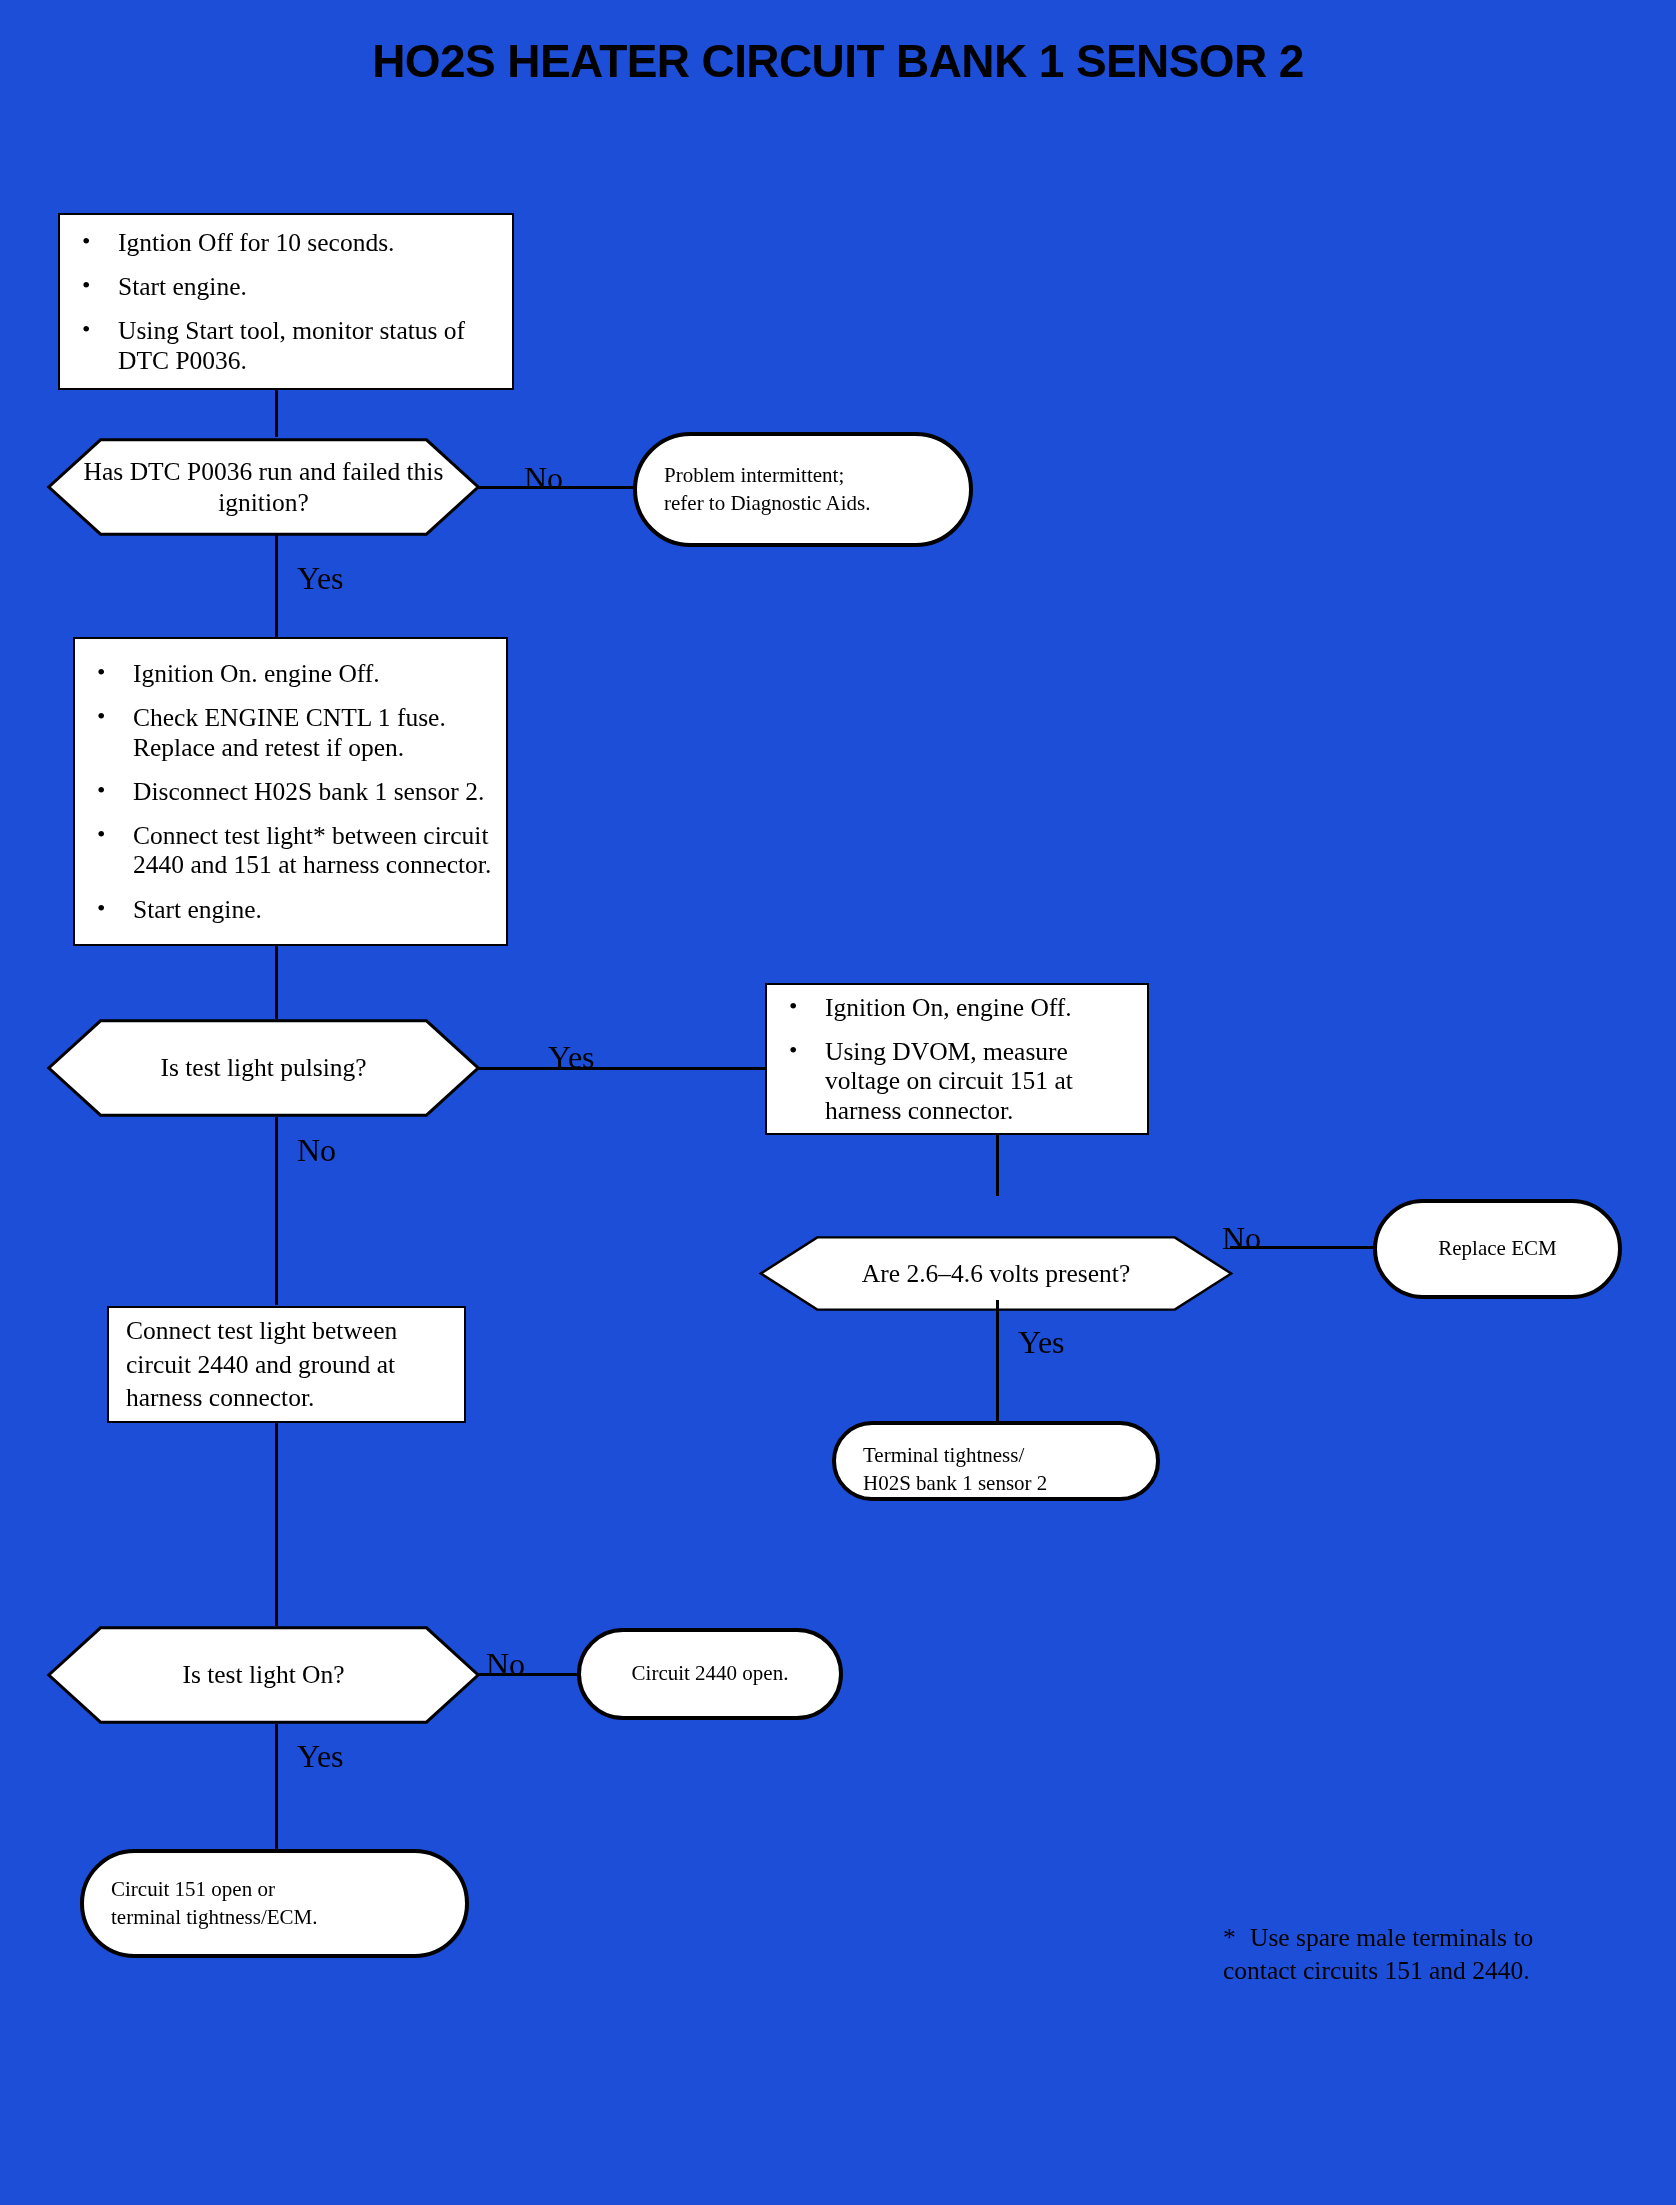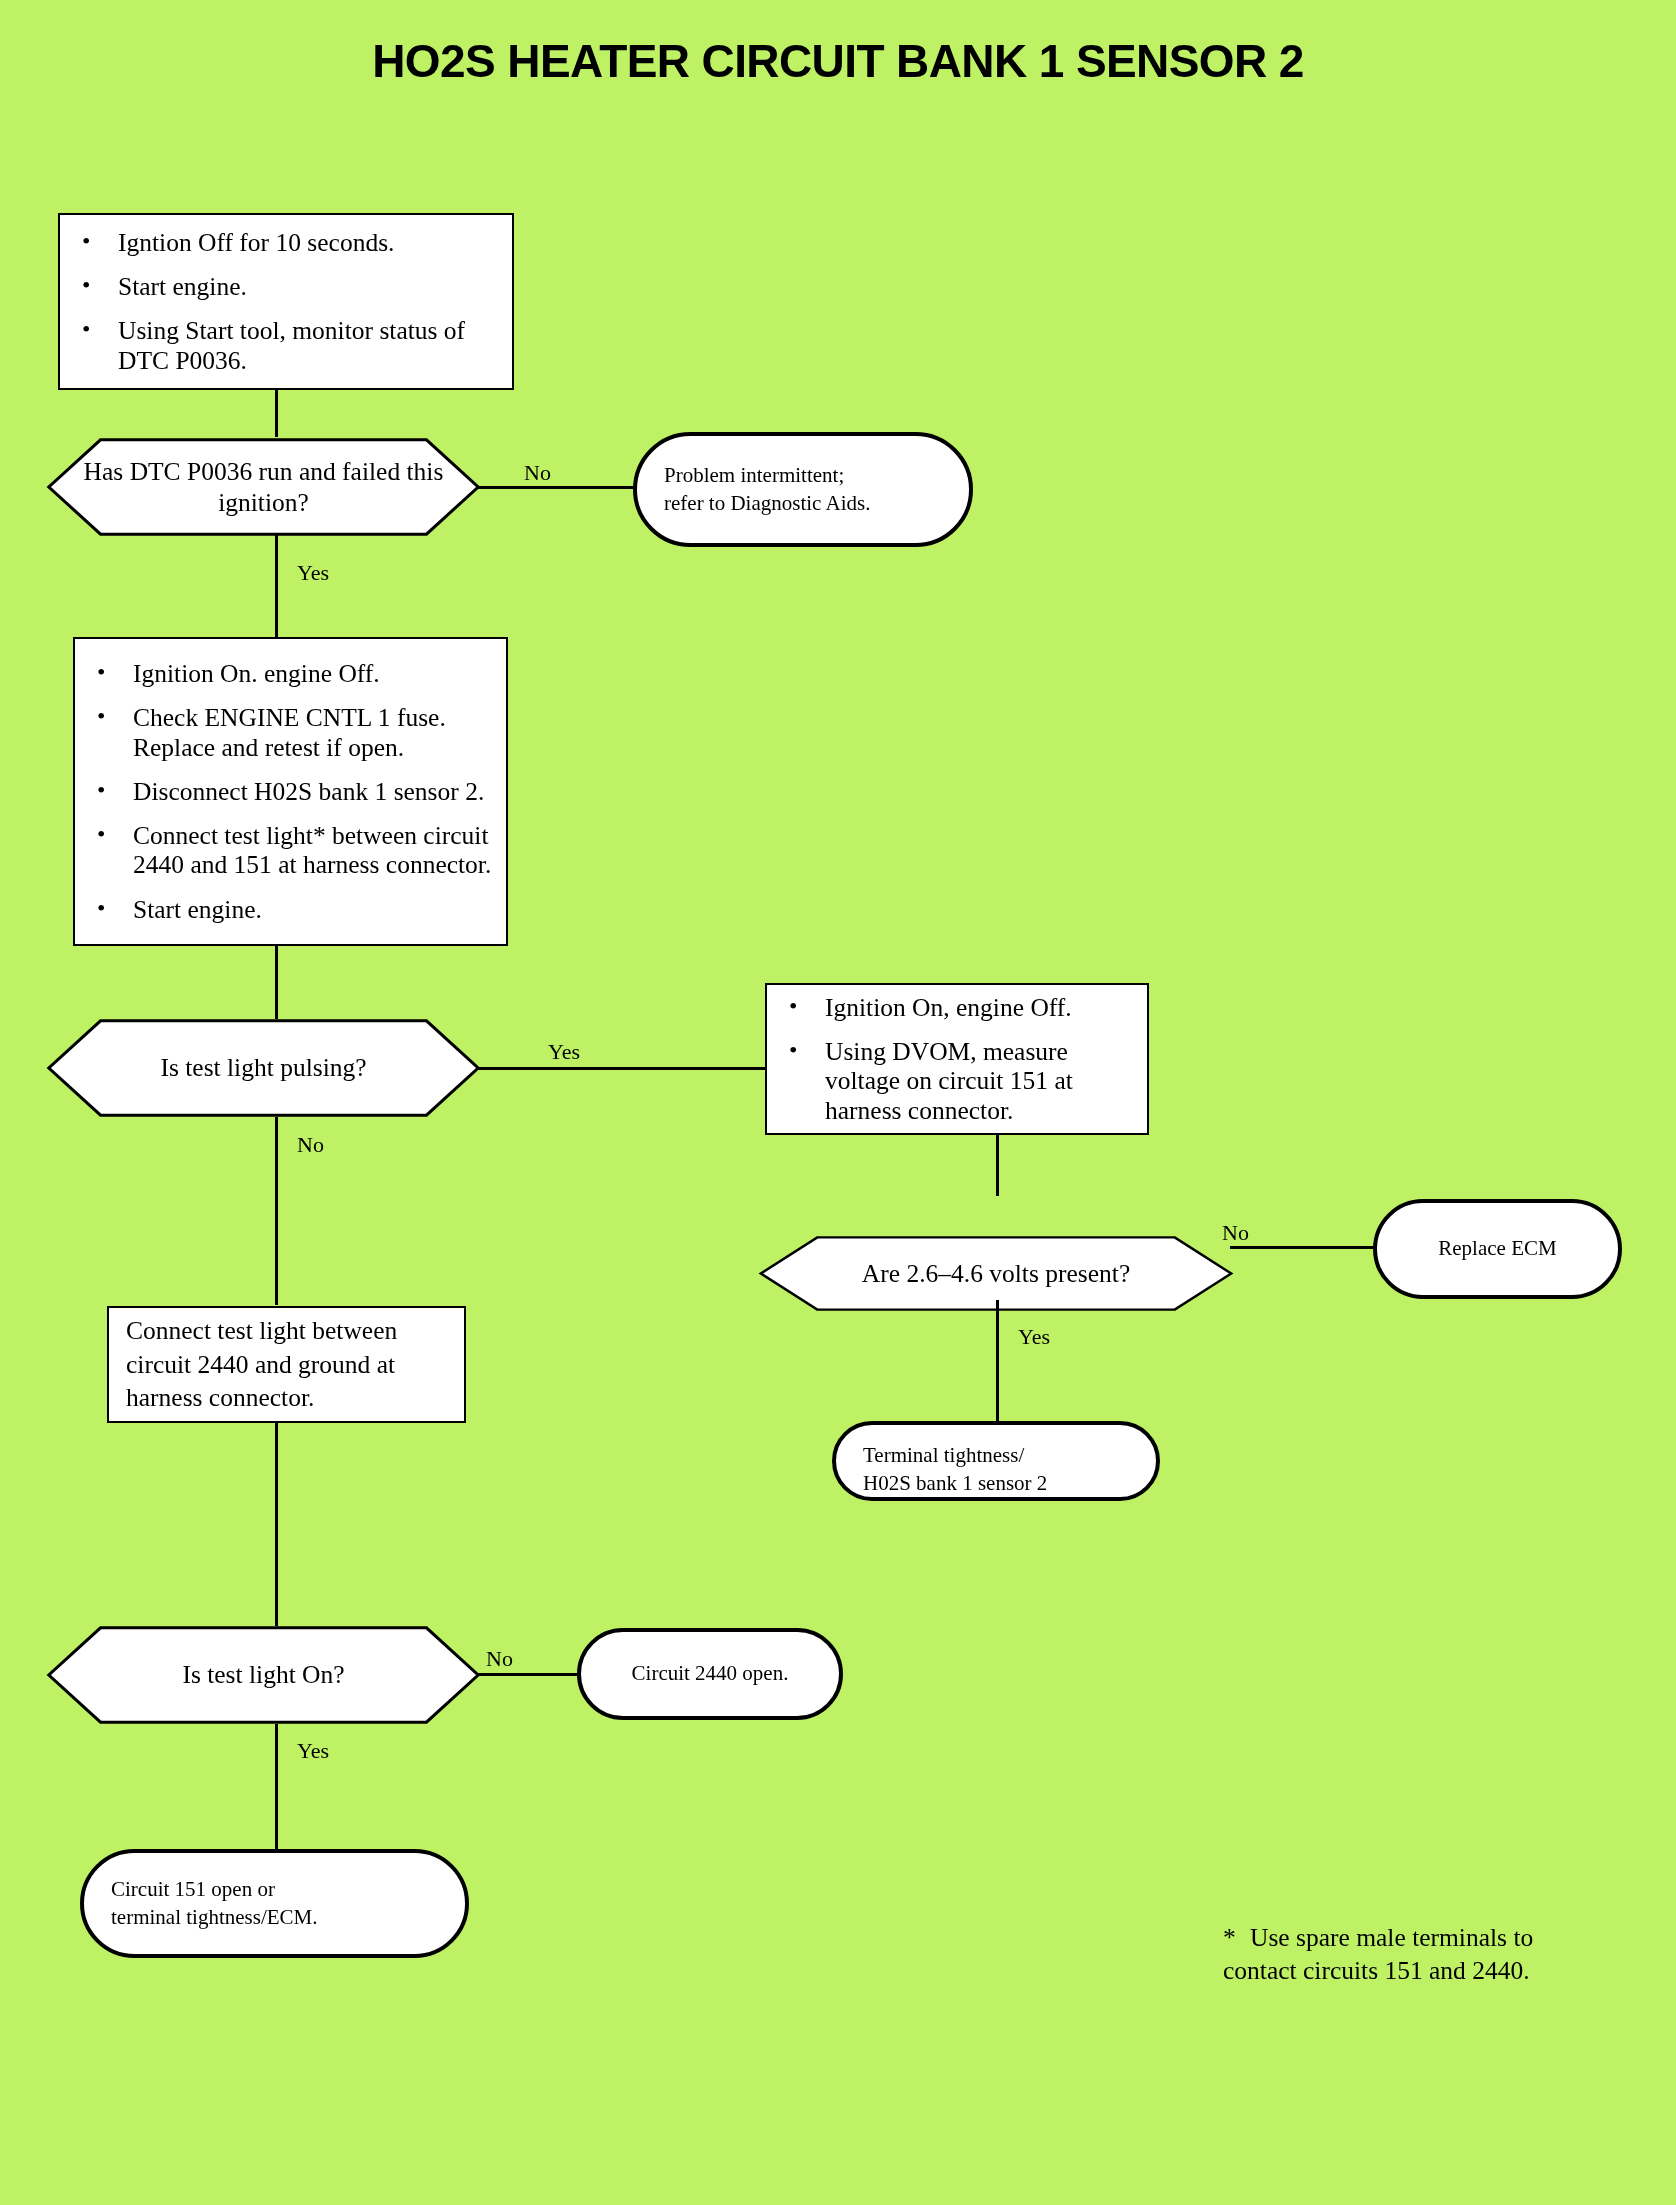--- a/index.html
+++ b/index.html
@@ -5,21 +5,21 @@
 <style>
   html, body {
     margin: 0;
     padding: 0;
     background: #ffffff;
   }
   #page {
     position: relative;
     width: 1676px;
     height: 2205px;
-    background: #bef264;
+    background: #1d4ed8;
     font-family: "Liberation Serif", "DejaVu Serif", serif;
     color: #000000;
     overflow: hidden;
   }
   
   #title {
     position: absolute;
     left: 0;
     top: 34px;
     width: 1676px;
@@ -110,21 +110,21 @@
   }
 
   
   .ln {
     position: absolute;
     background: #000;
   }
   
   .elabel {
     position: absolute;
-    font-size: 22px;
+    font-size: 32px;
     line-height: 1;
     white-space: nowrap;
   }
   
   #footnote {
     position: absolute;
     font-size: 25.5px;
     line-height: 1.28;
   }
   #footnote .fnstar {

